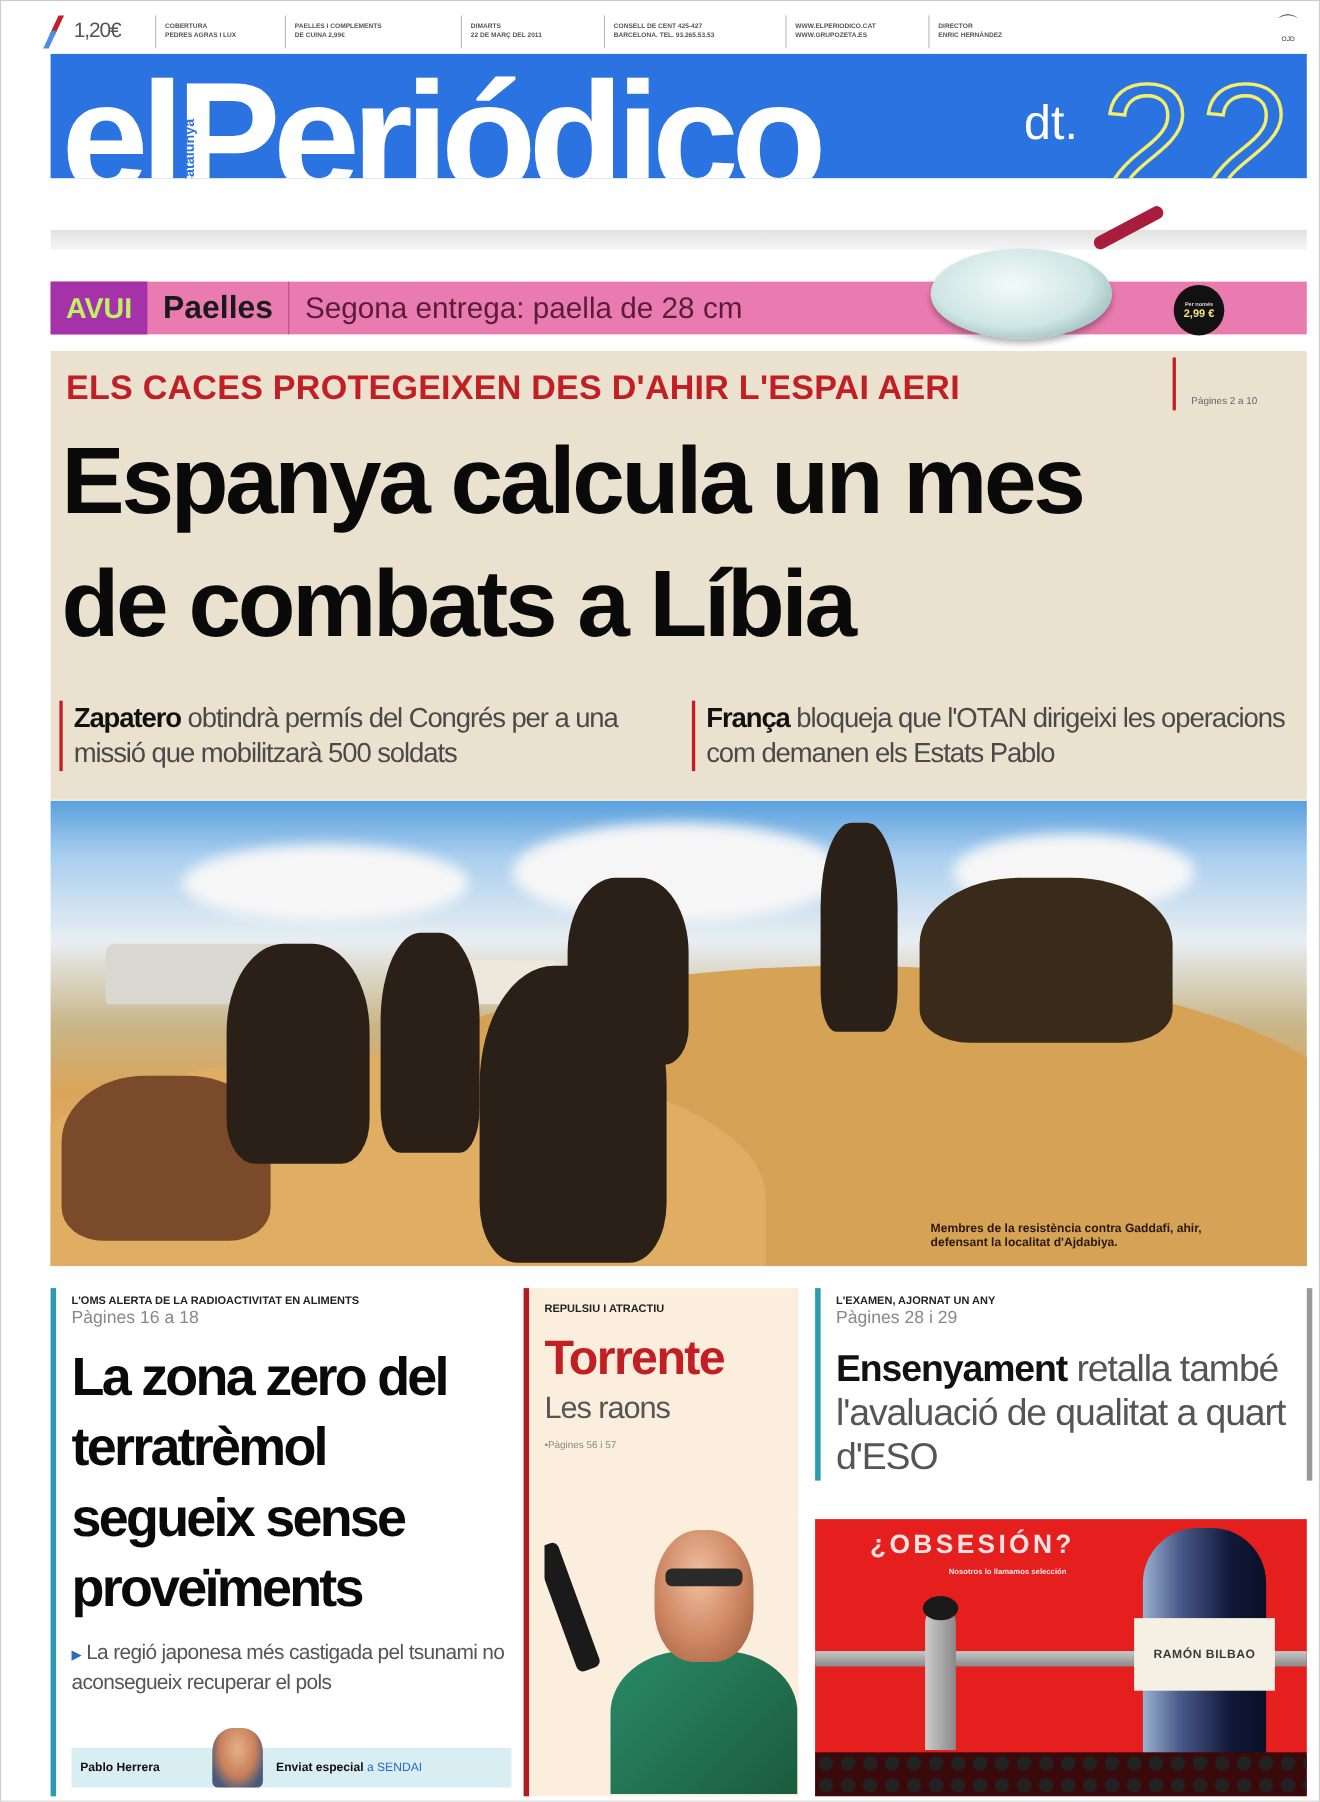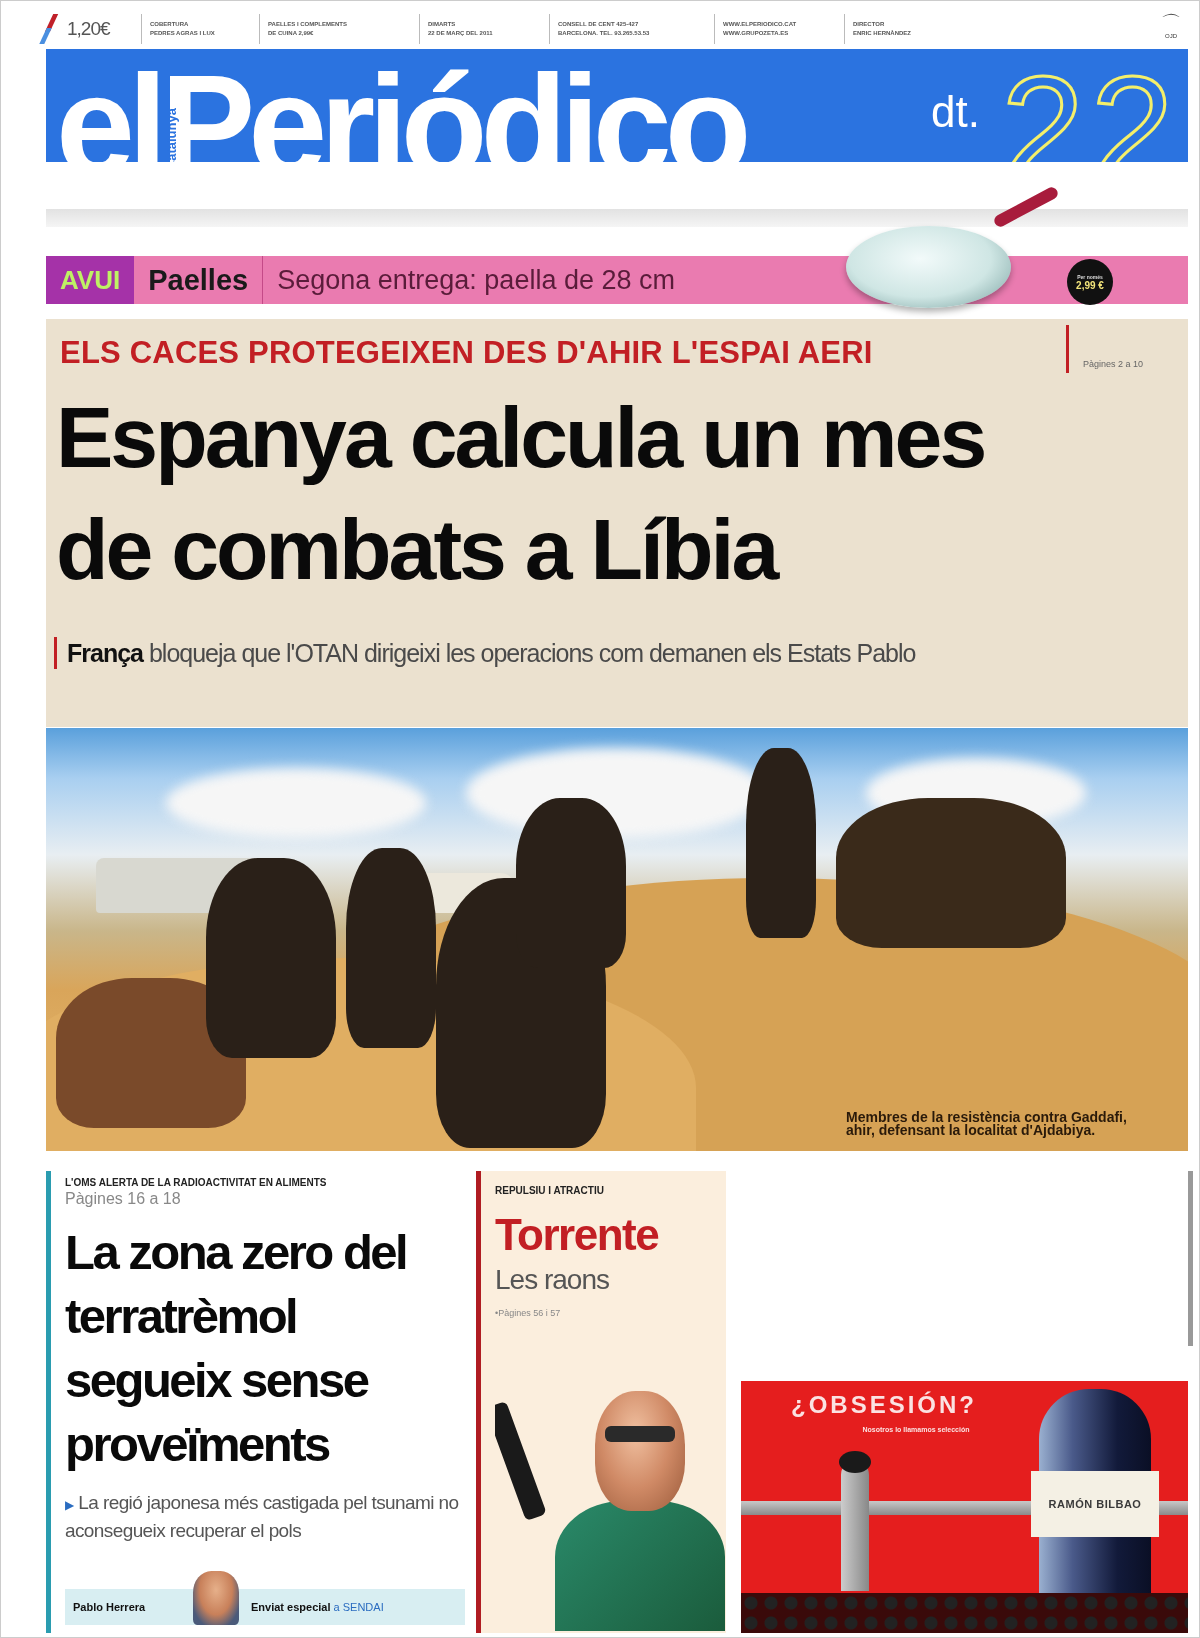--- a/index.html
+++ b/index.html
@@ -48,21 +48,21 @@
   .sub + .sub { margin-left: 20px; }
   .photo-credit { position: absolute; left: 1105px; top: 730px; font-size: 5px; color: #666; }
 
   
   .photo { position: absolute; left: 45px; top: 727px; width: 1142px; height: 423px; overflow: hidden;
     background: linear-gradient(180deg, #5aa0dc 0%, #a9cff0 12%, #e8eef2 30%, #c9b68a 48%, #d9a55a 62%, #e0b065 80%, #d29a50 100%); }
   .cloud { position: absolute; background: #f6f6f6; border-radius: 50%; filter: blur(6px); }
   .dune { position: absolute; border-radius: 50% 50% 0 0; background: #d6a255; }
   .fig { position: absolute; background: #2a2018; border-radius: 40% 40% 20% 20%; }
   .car { position: absolute; background: #d8d8d0; border-radius: 8px 16px 4px 4px; }
-  .photo-caption { position: absolute; left: 800px; top: 383px; width: 300px; font-size: 14px; font-weight: bold; color: #2a1a0a; line-height: 13px; }
+  .photo-caption { position: absolute; left: 800px; top: 383px; width: 300px; font-size: 11px; font-weight: bold; color: #2a1a0a; line-height: 13px; }
 
   
   .col { position: absolute; top: 1170px; }
   .col-left { left: 45px; width: 425px; height: 462px; border-left: 5px solid #2a9cb0; padding-left: 14px; }
   .col-mid { left: 475px; width: 250px; height: 462px; border-left: 5px solid #b01c22; background: #fbeedd; padding-left: 14px; }
   .col-right { left: 740px; width: 447px; height: 175px; border-left: 5px solid #2a9cb0; padding-left: 14px; }
   .col-rule { position: absolute; left: 1187px; top: 1170px; width: 5px; height: 175px; background: #999; }
   .col-kicker { font-size: 10px; font-weight: bold; color: #222; margin-top: 6px; text-transform: uppercase; }
   .col-pages { font-size: 16px; color: #888; margin-top: 2px; }
   .left-head { font-size: 49px; line-height: 64px; font-weight: bold; color: #0a0a0a; letter-spacing: -2.5px; margin-top: 12px; }
@@ -160,20 +160,23 @@
   </div>
 
   <div class="lead">
     <div class="kicker">ELS CACES PROTEGEIXEN DES D'AHIR L'ESPAI AERI</div>
     <div class="pages-ref">Pàgines 2 a 10</div>
     <div class="headline">
       <div>Espanya calcula un mes</div>
       <div>de combats a Líbia</div>
     </div>
     <div class="subs">
+      <div class="sub">
+        <b>Zapatero</b><span> obtindrà permís del Congrés per a una missió que mobilitzarà 500 soldats</span>
+      </div>
       <div class="sub">
         <b>França</b><span> bloqueja que l'OTAN dirigeixi les operacions com demanen els Estats Pablo</span>
       </div>
     </div>
   </div>
   <div class="photo-credit">AFP / PATRICK BAZ</div>
 
   <div class="photo">
     <div class="cloud" style="left:120px;top:40px;width:260px;height:70px;"></div>
     <div class="cloud" style="left:420px;top:20px;width:300px;height:90px;"></div>
@@ -220,20 +223,27 @@
       <span>•</span><span>Pàgines 56 i 57</span>
     </div>
     <div class="mid-image">
       <div class="gun"></div>
       <div class="body"></div>
       <div class="head"></div>
       <div class="glasses"></div>
     </div>
   </div>
 
+  <div class="col col-right">
+    <div class="col-kicker">L'examen, ajornat un any</div>
+    <div class="col-pages">Pàgines 28 i 29</div>
+    <div class="right-head">
+      <b>Ensenyament</b><span> retalla també l'avaluació de qualitat a quart d'ESO</span>
+    </div>
+  </div>
   <div class="col-rule"></div>
 
   <div class="ad">
     <div class="ad-title">¿OBSESIÓN?</div>
     <div class="ad-sub">Nosotros lo llamamos selección</div>
     <div class="ad-ruler"></div>
     <div class="ad-caliper"></div>
     <div class="ad-caliper-top"></div>
     <div class="ad-bottle"></div>
     <div class="ad-label">RAMÓN BILBAO</div>

